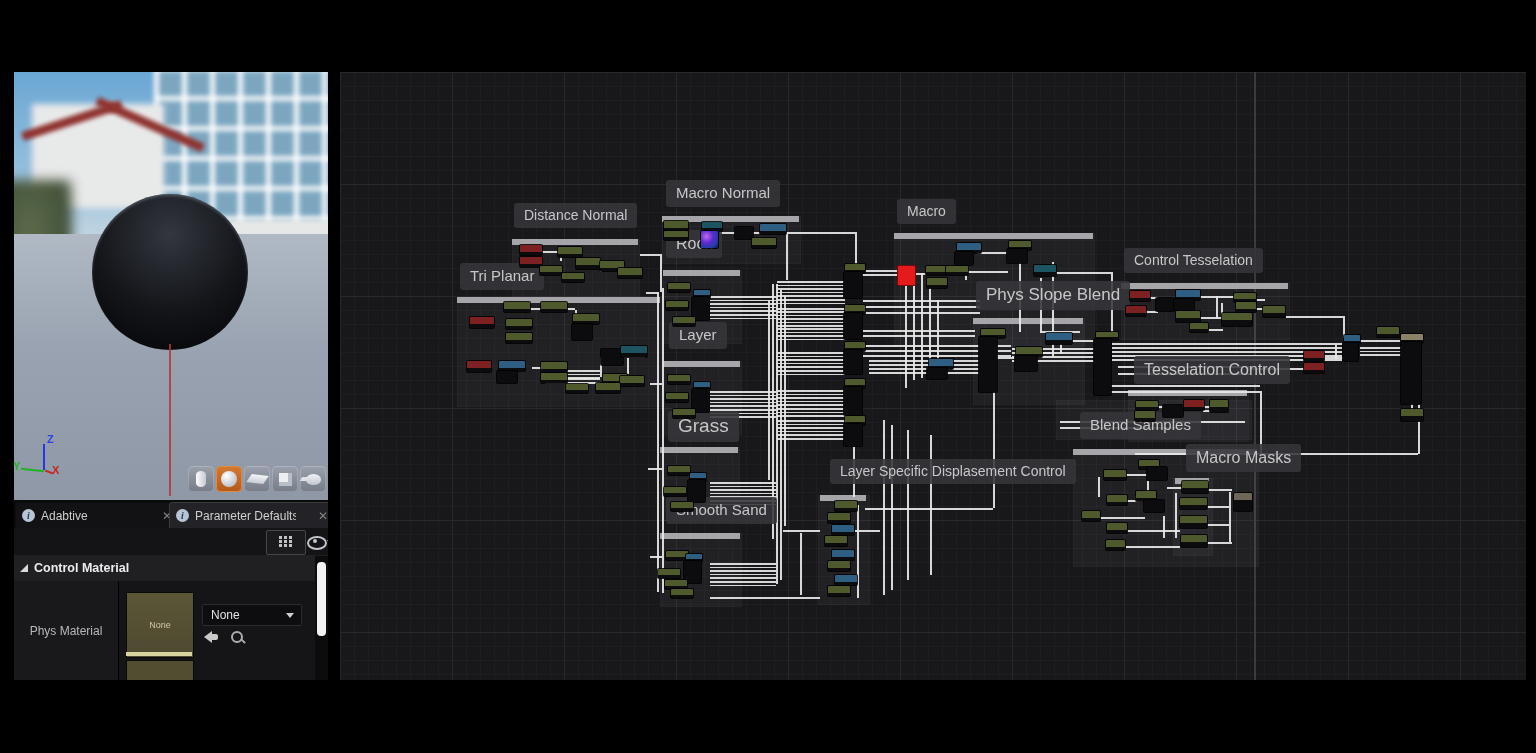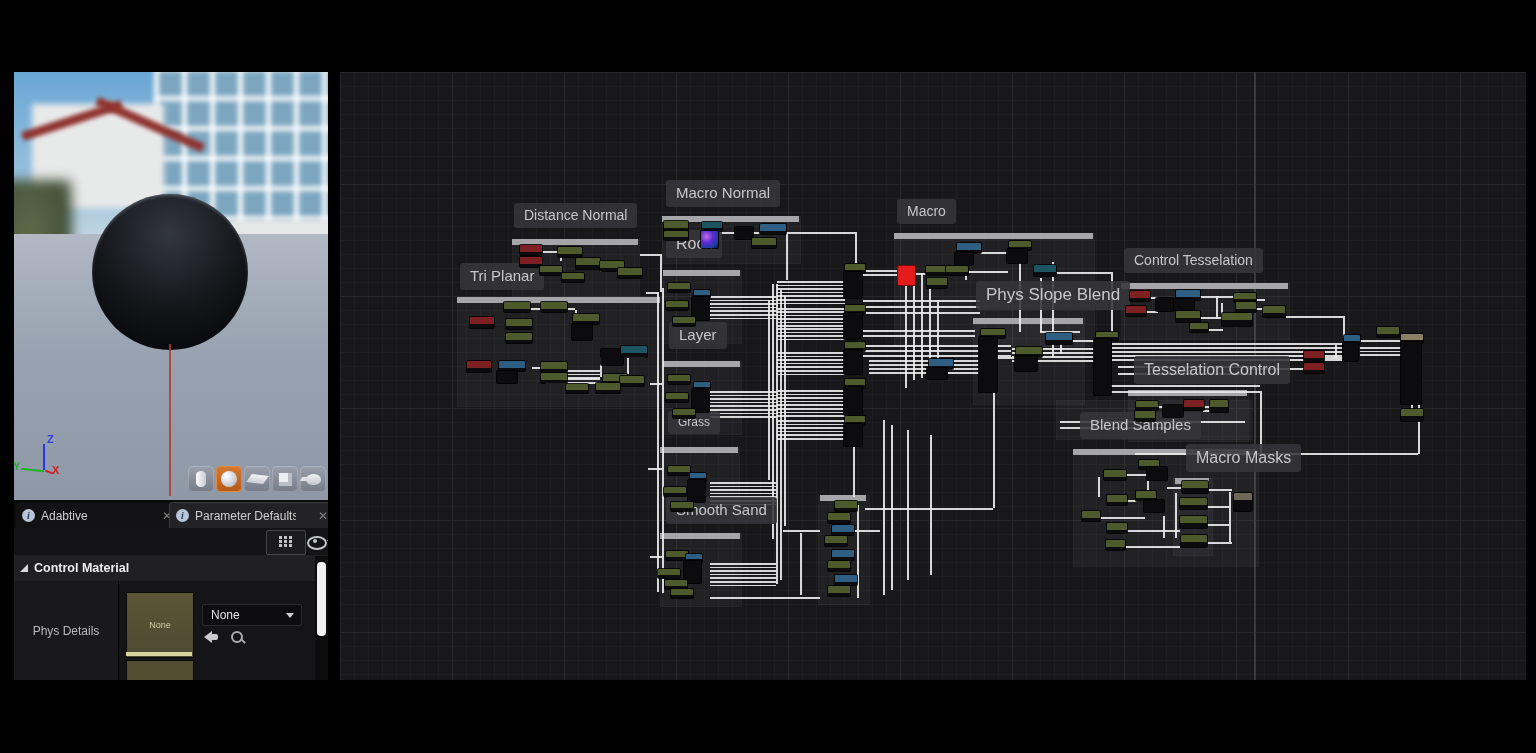--- a/index.html
+++ b/index.html
@@ -139,21 +139,21 @@
       <div class="g-bar" style="left: 457px; top: 297px; width: 203px; height: 6px;"></div>
       <div class="g-bubble" style="left: 460px; top: 263px; font-size: 15px;">Tri Planar</div>
       <div class="g-body" style="left: 663px; top: 270px; width: 77px; height: 72px;"></div>
       <div class="g-bar" style="left: 663px; top: 270px; width: 77px; height: 6px;"></div>
       <div class="g-bubble" style="left: 666px; top: 230px; font-size: 16px;">Rock</div>
       <div class="g-body" style="left: 663px; top: 361px; width: 77px; height: 72px;"></div>
       <div class="g-bar" style="left: 663px; top: 361px; width: 77px; height: 6px;"></div>
       <div class="g-bubble" style="left: 669px; top: 322px; font-size: 15px;">Layer</div>
       <div class="g-body" style="left: 660px; top: 447px; width: 78px; height: 72px;"></div>
       <div class="g-bar" style="left: 660px; top: 447px; width: 78px; height: 6px;"></div>
-      <div class="g-bubble" style="left: 668px; top: 411px; font-size: 12px;">Grass</div>
+      <div class="g-bubble" style="left: 668px; top: 411px; font-size: 19px;">Grass</div>
       <div class="g-body" style="left: 660px; top: 533px; width: 80px; height: 72px;"></div>
       <div class="g-bar" style="left: 660px; top: 533px; width: 80px; height: 6px;"></div>
       <div class="g-bubble" style="left: 666px; top: 497px; font-size: 15px;">Smooth Sand</div>
       <div class="g-body" style="left: 894px; top: 233px; width: 199px; height: 112px;"></div>
       <div class="g-bar" style="left: 894px; top: 233px; width: 199px; height: 6px;"></div>
       <div class="g-bubble" style="left: 897px; top: 199px; font-size: 14px;">Macro</div>
       <div class="g-body" style="left: 973px; top: 318px; width: 110px; height: 85px;"></div>
       <div class="g-bar" style="left: 973px; top: 318px; width: 110px; height: 6px;"></div>
       <div class="g-bubble" style="left: 976px; top: 281px; font-size: 17px;">Phys Slope Blend</div>
       <div class="g-body" style="left: 1121px; top: 283px; width: 167px; height: 55px;"></div>
@@ -162,20 +162,21 @@
       <div class="g-body" style="left: 1128px; top: 390px; width: 119px; height: 50px;"></div>
       <div class="g-bar" style="left: 1128px; top: 390px; width: 119px; height: 6px;"></div>
       <div class="g-bubble" style="left: 1134px; top: 356px; font-size: 16px;">Tesselation Control</div>
       <div class="g-body" style="left: 1056px; top: 400px; width: 194px; height: 38px;"></div>
       <div class="g-bubble" style="left: 1080px; top: 412px; font-size: 15px;">Blend Samples</div>
       <div class="g-body" style="left: 1073px; top: 449px; width: 184px; height: 116px;"></div>
       <div class="g-bar" style="left: 1073px; top: 449px; width: 184px; height: 6px;"></div>
       <div class="g-bubble" style="left: 1186px; top: 444px; font-size: 16px;">Macro Masks</div>
       <div class="g-body" style="left: 818px; top: 495px; width: 50px; height: 108px;"></div>
       <div class="g-bar" style="left: 820px; top: 495px; width: 46px; height: 6px;"></div>
+      <div class="g-bubble" style="left: 830px; top: 459px; font-size: 14px;">Layer Specific Displasement Control</div>
       <div class="g-body" style="left: 1173px; top: 478px; width: 38px; height: 76px;"></div>
       <div class="g-bar" style="left: 1175px; top: 478px; width: 34px; height: 6px;"></div>
       <div class="g-wire" style="left: 710px; top: 296px; width: 66px; height: 1.6px;"></div>
       <div class="g-wire" style="left: 710px; top: 299.6px; width: 66px; height: 1.6px;"></div>
       <div class="g-wire" style="left: 710px; top: 303.2px; width: 66px; height: 1.6px;"></div>
       <div class="g-wire" style="left: 710px; top: 306.8px; width: 66px; height: 1.6px;"></div>
       <div class="g-wire" style="left: 710px; top: 310.4px; width: 66px; height: 1.6px;"></div>
       <div class="g-wire" style="left: 710px; top: 314px; width: 66px; height: 1.6px;"></div>
       <div class="g-wire" style="left: 710px; top: 317.6px; width: 66px; height: 1.6px;"></div>
       <div class="g-wire" style="left: 710px; top: 391px; width: 66px; height: 1.6px;"></div>
@@ -766,21 +767,21 @@
       </div>
       <div class="eye"></div>
       <div class="eyecaret"></div>
     </div>
     <div class="sect">
       <div class="tri"></div>
       <span class="lbl">Control Material</span>
     </div>
     <div class="propbody">
       <div class="leftcol">
-        <span class="lbl">Phys Details</span>
+        <span class="lbl">Phys Material</span>
       </div>
       <div class="coldiv"></div>
       <div class="thumb">
         <span class="lbl">None</span>
       </div>
       <div class="thumbstrip"></div>
       <div class="thumb2"></div>
       <div class="dropdown">
         <span class="lbl">None</span>
         <div class="ddcaret"></div>

